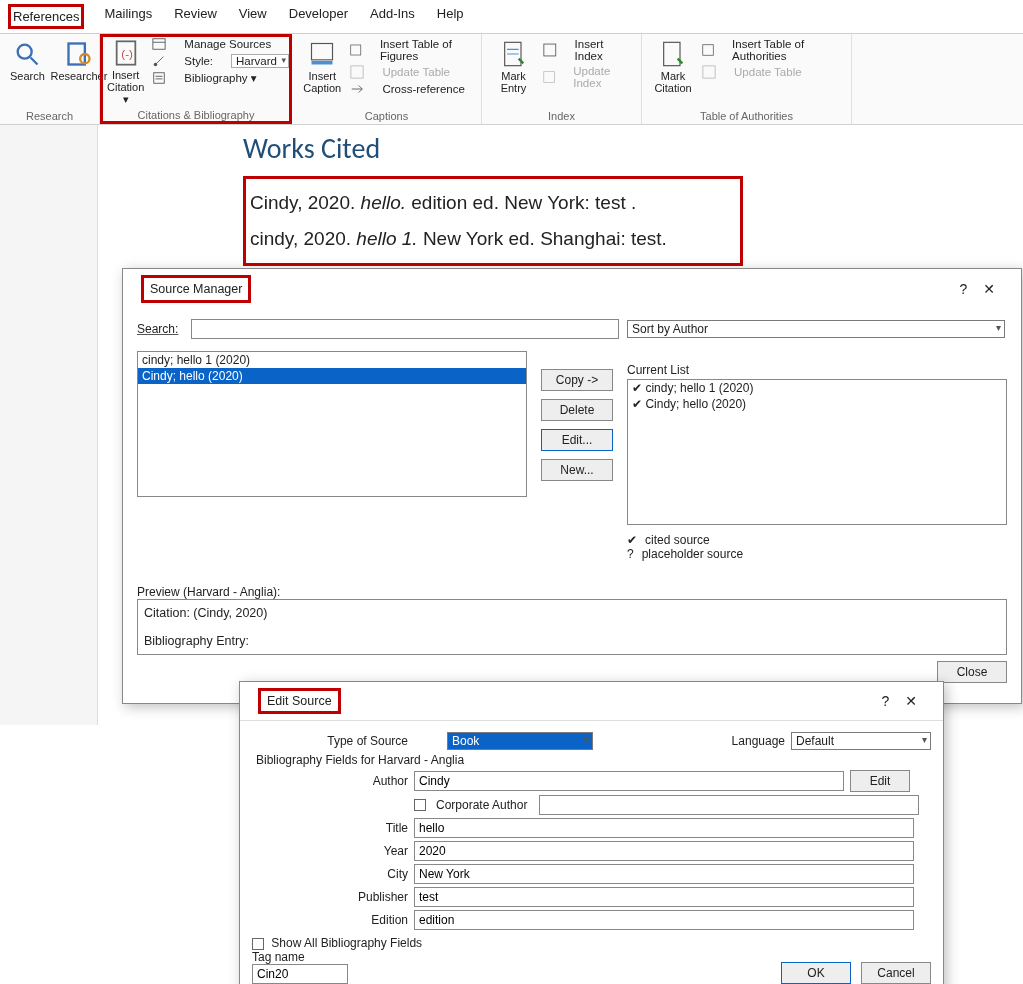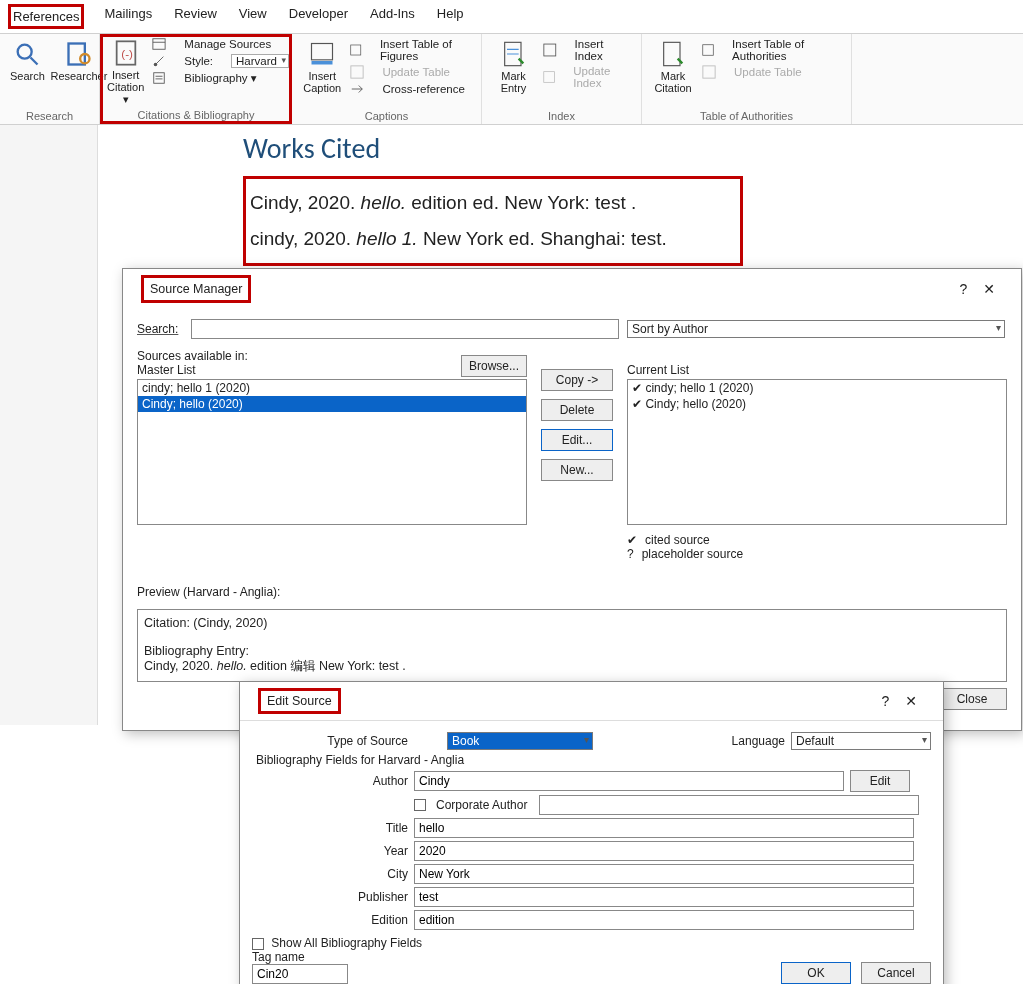--- a/index.html
+++ b/index.html
@@ -37,21 +37,21 @@
 .col { display:flex; flex-direction:column; }
 .listbox { border:1px solid #888; background:#fff; overflow:auto; font-size:12px; }
 .listbox div { padding:1px 4px; }
 .listbox .selected { background:#0a64c8; color:#fff; }
 .btncol { display:flex; flex-direction:column; gap:8px; padding-top:2px;}
 .btn { border:1px solid #888; background:#eee; padding:3px 0; font-size:12px; text-align:center; cursor:default;}
 .btn.wide { width:72px;}
 .btn.blue { border:1.5px solid #0a64c8;}
 .legend { font-size:12px; margin-top:8px;}
 .legend div { display:flex; gap:8px; align-items:center;}
-.preview { border:1px solid #888; padding:6px; margin-top:10px; font-size:12.5px;}
+.preview { border:1px solid #888; padding:6px; margin-top:0; font-size:12.5px;}
 .close-row { text-align:right; padding:6px 0;}
 .es { left:239px; top:681px; width:705px; }
 .es .content { padding:8px 12px 12px 12px; }
 .form-row { display:flex; align-items:center; gap:6px; margin:3px 0;}
 .form-row .lab { width:156px; text-align:right; font-size:12px;}
 .dd { border:1px solid #7a7a7a; padding:1px 16px 1px 4px; position:relative; background:#fff; font-size:12px;}
 .dd::after{content:"▾"; position:absolute; right:3px; top:1px; font-size:10px;color:#555;}
 .dd.selblue { background:#0a64c8; color:#fff;margin-left:33px;}
 .chk { width:12px;height:12px;border:1px solid #666;display:inline-block;margin-right:4px;vertical-align:middle;}
 .es-buttons { display:flex; justify-content:flex-end; gap:10px; margin-top:6px;}
@@ -238,27 +238,20 @@
     <span class="x">✕</span>
   </div>
   <div class="content">
     <div class="sm-row">
       <label>Search:</label>
       <input class="textin" style="width: 428px;">
       <div class="dd" style="width:378px;">Sort by Author</div>
     </div>
     <div class="sm-cols">
       <div class="col" style="width:390px;">
-        <div style="display:flex;justify-content:space-between;align-items:flex-end;">
-          <div>
-            <div>Sources available in:</div>
-            <div>Master List</div>
-          </div>
-          <div class="btn" style="width:66px;">Browse...</div>
-        </div>
         <div class="listbox" style="height:146px;margin-top:2px;">
           <div>cindy; hello 1 (2020)</div>
           <div class="selected">Cindy; hello (2020)</div>
         </div>
       </div>
       <div class="btncol" style="padding-top:20px;">
         <div class="btn wide">Copy -&gt;</div>
         <div class="btn wide">Delete</div>
         <div class="btn wide blue">Edit...</div>
         <div class="btn wide">New...</div>
@@ -279,21 +272,20 @@
               <span>placeholder source</span>
             </div>
         </div>
       </div>
     </div>
     <div style="margin-top:24px;">Preview (Harvard - Anglia):</div>
     <div class="preview">
       <div>Citation:  (Cindy, 2020)</div>
       <div style="height:14px;"></div>
       <div>Bibliography Entry:</div>
-      <div><span>Cindy, 2020. </span><i>hello.</i><span> edition 编辑 New York: test .</span></div>
     </div>
     <div class="close-row"><span class="btn" style="width:70px;display:inline-block;">Close</span></div>
   </div>
 </div>
 
 <div class="dlg es">
   <div class="dlg-title" style="border-bottom:1px solid #ddd;">
     <span class="redbox" style="padding:3px 6px;">Edit Source</span>
     <span class="sp"></span>
     <span class="x">?</span>

